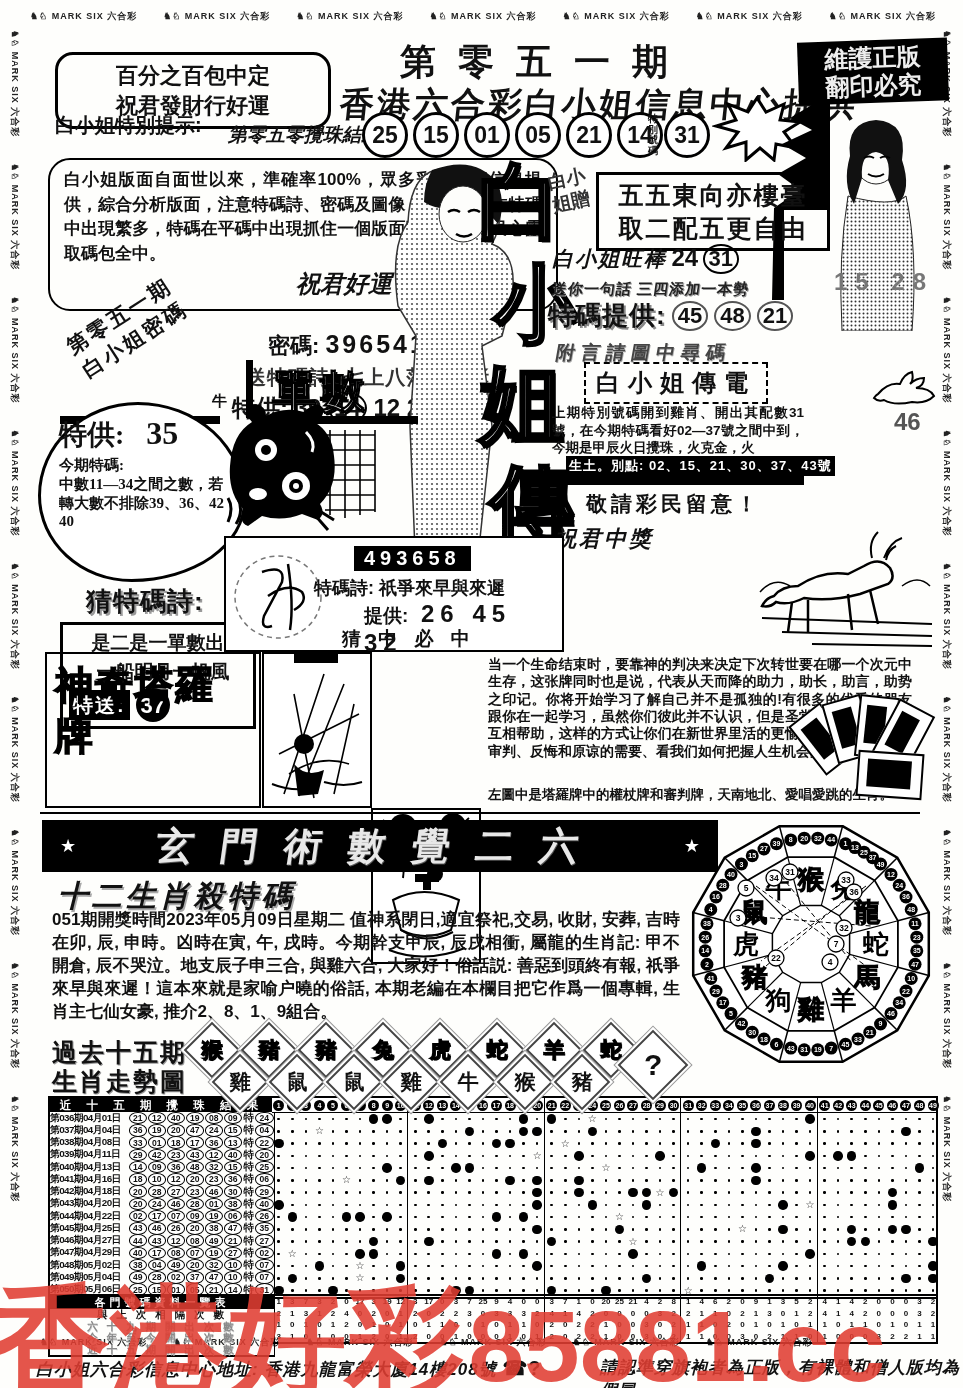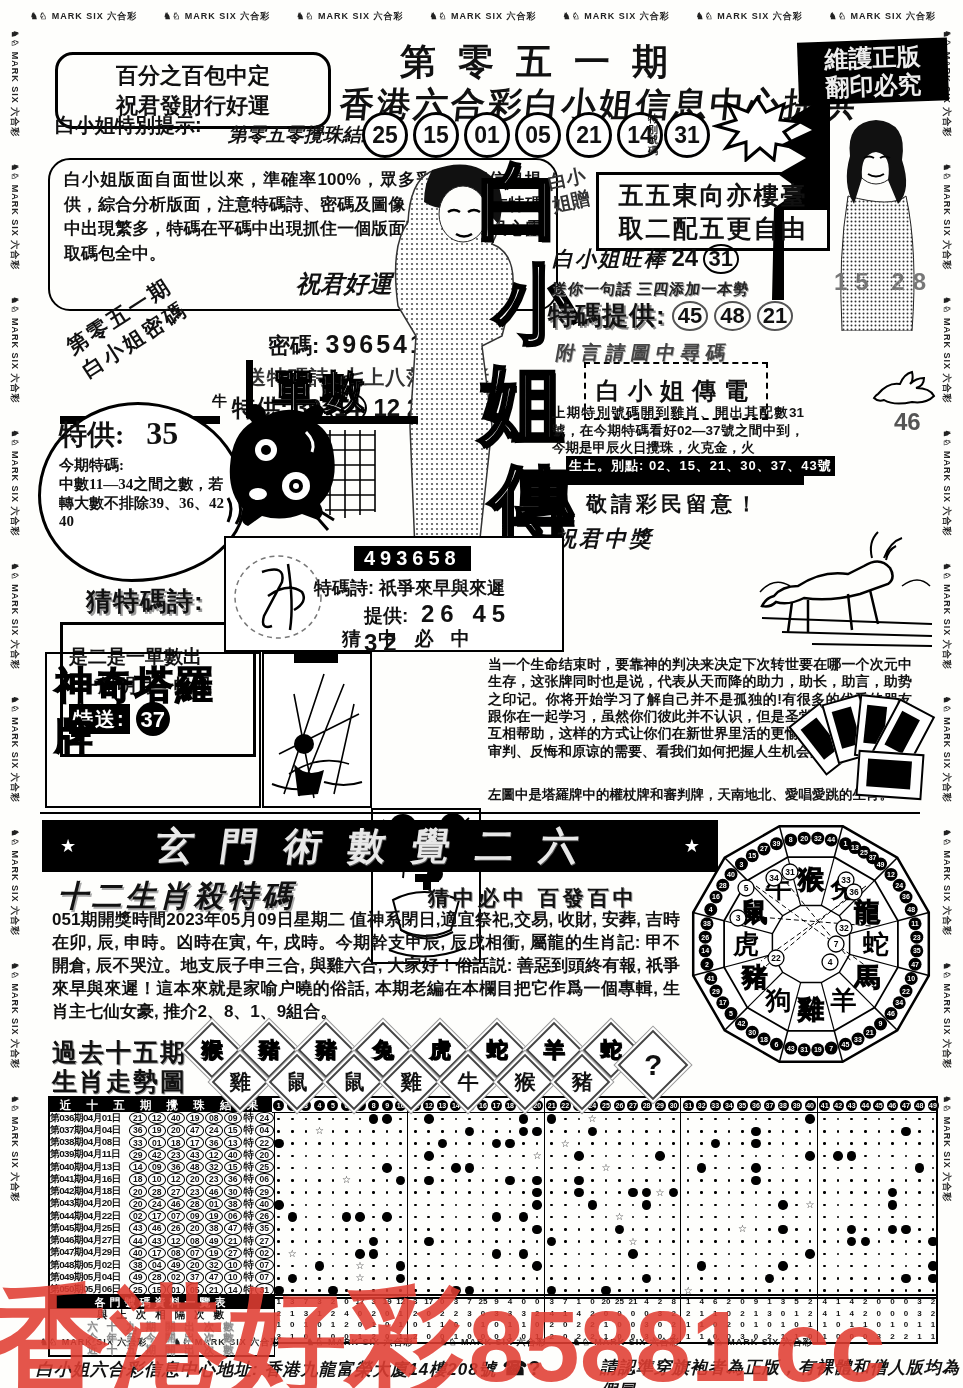--- a/index.html
+++ b/index.html
@@ -23,27 +23,27 @@
   .copy-box{background:#000;color:#eee;font-weight:900;font-size:24px;line-height:1.15;text-align:center;padding:4px 6px;transform:rotate(-2deg);}
   .ball{display:inline-flex;align-items:center;justify-content:center;width:40px;height:40px;border:3.5px solid #000;border-radius:50%;font-size:23px;font-weight:900;margin-right:5px;background:#fff;}
   .sp-lab{font-size:10px;font-weight:bold;width:13px;line-height:1.05;display:inline-block;}
   .circ{display:inline-block;border:2.5px solid #000;border-radius:50%;padding:0 4px;min-width:22px;text-align:center;}
   .circ-bk{display:inline-flex;align-items:center;justify-content:center;width:34px;height:34px;border-radius:50%;background:#000;color:#fff;font-weight:900;}
   .intro-box{border:2.5px solid #000;border-radius:22px;padding:8px 14px;font-size:17px;font-weight:bold;line-height:1.45;text-align:justify;}
   .rot{transform:rotate(-33deg);}
   .chip{background:#000;color:#fff;font-weight:900;letter-spacing:5px;padding:1px 10px;font-size:20px;display:inline-block;}
   .vchar{font-size:84px;font-weight:900;line-height:1;}
   .couplet{border:3.5px solid #000;padding:4px 8px;font-size:25px;font-weight:900;line-height:1.3;text-align:center;letter-spacing:2px;}
-  .dash-box{border:2.5px dashed #000;font-size:24px;font-weight:900;text-align:center;letter-spacing:8px;padding:11px 0;}
+  .dash-box{border:2.5px dashed #000;font-size:24px;font-weight:900;text-align:center;letter-spacing:8px;padding:3px 0;}
   .hl{background:#000;color:#fff;font-weight:bold;font-size:13px;padding:1px 3px;letter-spacing:1px;}
   .bar-black{background:#000;}
   .cloud{border:3px solid #000;border-radius:48% 52% 55% 45% / 52% 55% 45% 48%;padding:10px 12px 4px 18px;background:#fff;font-family:Liberation Serif, serif;}
   .title-xl{font-size:44px;font-weight:900;letter-spacing:4px;-webkit-text-stroke:1px #000;}
   .underbar{height:8px;background:#000;}
-  .poem-box{border:3px solid #000;padding:18px 6px;font-size:19px;font-weight:900;line-height:1.5;}
+  .poem-box{border:3px solid #000;padding:4px 6px;font-size:19px;font-weight:900;line-height:1.5;text-align:center;}
   .send-chip{background:#000;color:#fff;font-weight:900;font-size:20px;padding:0 4px;letter-spacing:2px;}
   .mid-box{border:2.5px solid #000;background:#fff;}
   .tarot-title-box{border:2.5px solid #000;}
   .tarot-card{border:2px solid #000;background:#fff;position:relative;}
   .banner{background:#000;color:#ddd;display:flex;align-items:center;justify-content:space-between;padding:0 18px;}
   .banner-text{font-size:38px;font-weight:900;letter-spacing:26px;color:#e8e8e8;text-shadow:1px 1px 0 #555;transform:skewX(-8deg);white-space:nowrap;}
   .star-w{color:#fff;font-size:18px;}
   .sub-left{font-size:30px;font-weight:900;transform:skewX(-14deg);letter-spacing:4px;text-shadow:2px 2px 0 #aaa;}
   .sub-right{font-size:21px;font-weight:900;letter-spacing:4px;text-shadow:1px 1px 0 #999;}
   .body-par{font-size:17px;font-weight:bold;line-height:1.36;text-align:justify;}
@@ -351,21 +351,20 @@
       </div>
   </div>
   <div class="abs" style="left:40px;top:812px;width:880px;border-top:2px solid #000;"></div>
 
   <div class="abs banner" style="left:42px;top:820px;width:640px;height:52px;">
     <span class="star-w">★</span>
     <span class="banner-text">玄門術數覺二六</span>
     <span class="star-w">★</span>
   </div>
   <div class="abs sub-left" style="left:60px;top:876px;">十二生肖殺特碼</div>
-  <div class="abs sub-right" style="left:428px;top:884px;">猜中必中 百發百中</div>
   <div class="abs body-par" style="left:52px;top:908px;width:628px;">051期開獎時間2023年05月09日星期二 值神系閉日,適宜祭祀,交易, 收財, 安葬, 吉時在卯, 辰, 申時。凶時在寅, 午, 戌時。今期幹支甲辰, 辰戌相衝, 屬龍的生肖記: 甲不開倉, 辰不哭泣。地支辰子申三合, 與雞六合, 大家好！俗話説: 善惡到頭終有報, 祇爭來早與來遲！這本來就是家喻户曉的俗話, 本期老編在本欄目把它作爲一個專輯, 生肖主七仙女豪, 推介2、8、1、9組合。</div>
 
   <div class="abs" style="left:686px;top:816px;" id="wheel"><svg width="250" height="258" viewBox="0 0 250 258">
         <polygon points="156.6,10.2 211.3,41.7 242.8,96.4 242.8,159.6 211.3,214.3 156.6,245.8 93.4,245.8 38.7,214.3 7.2,159.6 7.2,96.4 38.7,41.7 93.4,10.2" fill="#fff" stroke="#000" stroke-width="2.5"></polygon>
         <polygon points="148.3,41.1 188.6,64.4 211.9,104.7 211.9,151.3 188.6,191.6 148.3,214.9 101.7,214.9 61.4,191.6 38.1,151.3 38.1,104.7 61.4,64.4 101.7,41.1" fill="none" stroke="#000" stroke-width="1.8"></polygon>
         <polygon points="135.4,89.4 153.3,99.7 163.6,117.6 163.6,138.4 153.3,156.3 135.4,166.6 114.6,166.6 96.7,156.3 86.4,138.4 86.4,117.6 96.7,99.7 114.6,89.4" fill="none" stroke="#000" stroke-width="1.5"></polygon>
         <line x1="156.57592350250752" y1="10.157049192733666" x2="148.29371405922686" y2="41.06667563398385" stroke="#000" stroke-width="1.5"></line>
         <line x1="148.29371405922686" y1="41.06667563398385" x2="135.35276180410082" y2="89.36296694843728" stroke="#000" stroke-width="1.2"></line>
         <line x1="211.2670273047588" y1="41.732972695241216" x2="188.63961030678928" y2="64.36038969321072" stroke="#000" stroke-width="1.5"></line>
         <line x1="188.63961030678928" y1="64.36038969321072" x2="153.2842712474619" y2="99.7157287525381" stroke="#000" stroke-width="1.2"></line>

